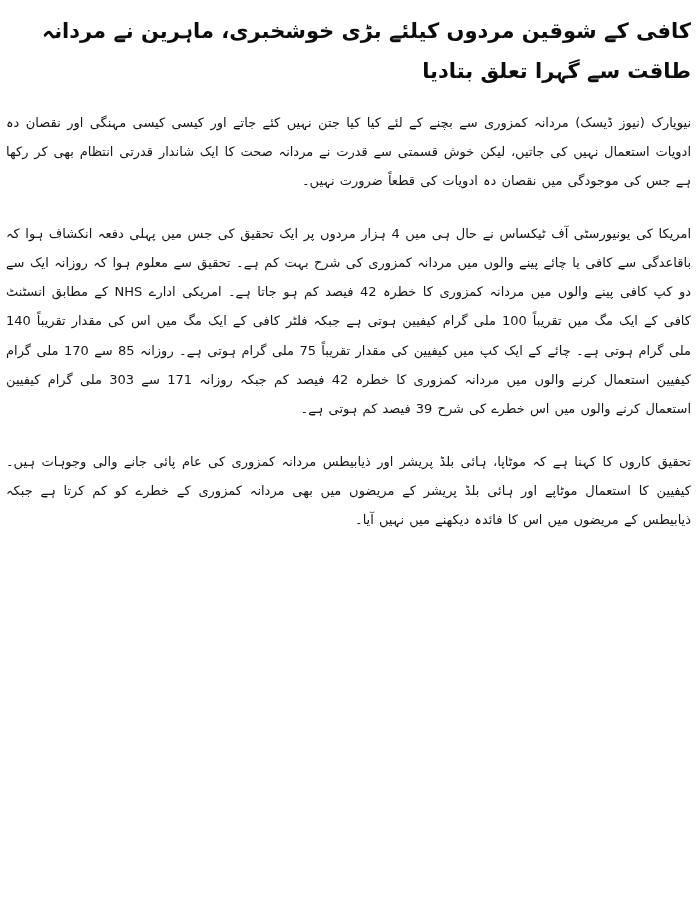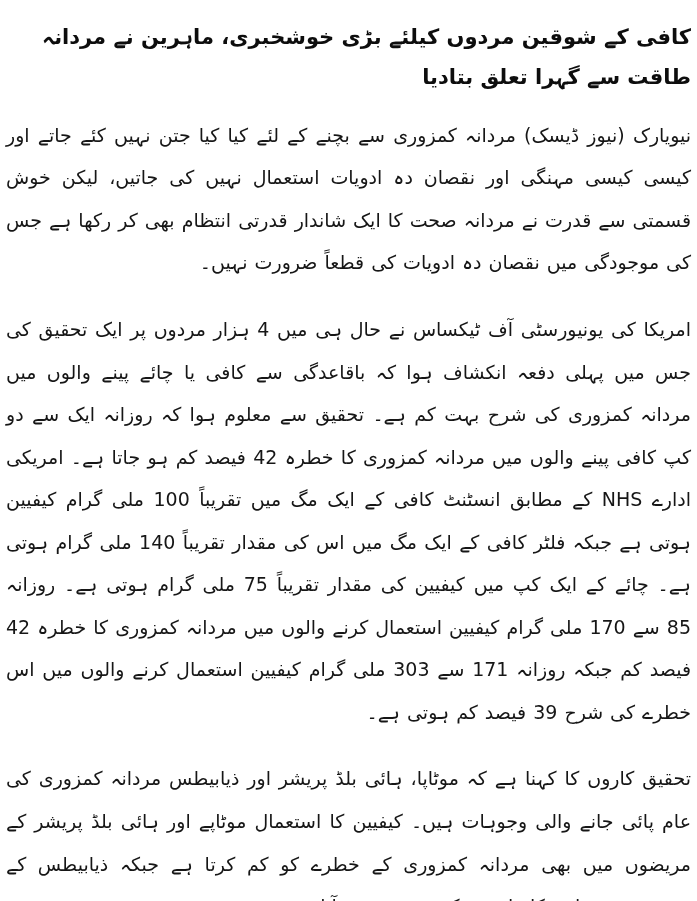--- a/index.html
+++ b/index.html
@@ -17,24 +17,24 @@
   }
   .article {
     padding: 12px 6px 20px 6px;
   }
   .article-title {
     font-size: 21px;
     font-weight: 700;
     color: #0d0d0d;
     text-align: right;
     line-height: 1.9;
-    margin: 6px 0 16px 0;
+    margin: 0 0 16px 0;
   }
   .article-paragraph {
-    font-size: 19px;
+    font-size: 13px;
     font-weight: 400;
     line-height: 2.24;
     text-align: justify;
     text-align-last: right;
     margin: 0 0 24px 0;
     word-spacing: 1px;
   }
   .article-paragraph:last-child {
     margin-bottom: 0;
   }

